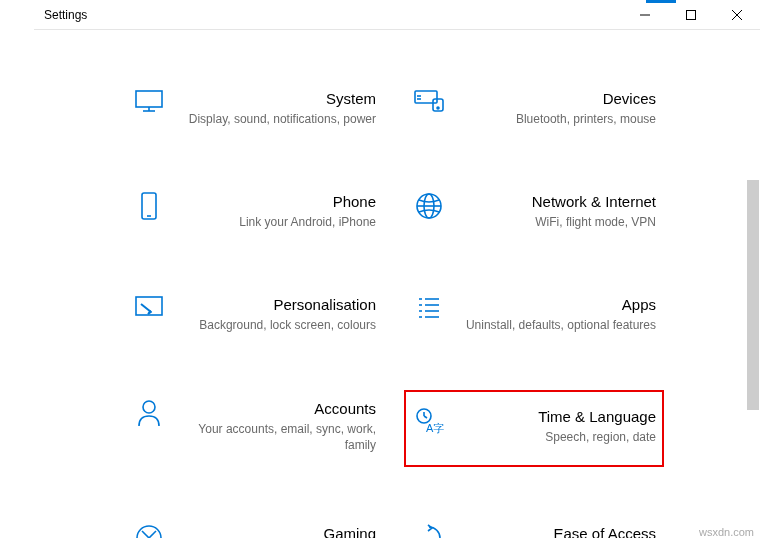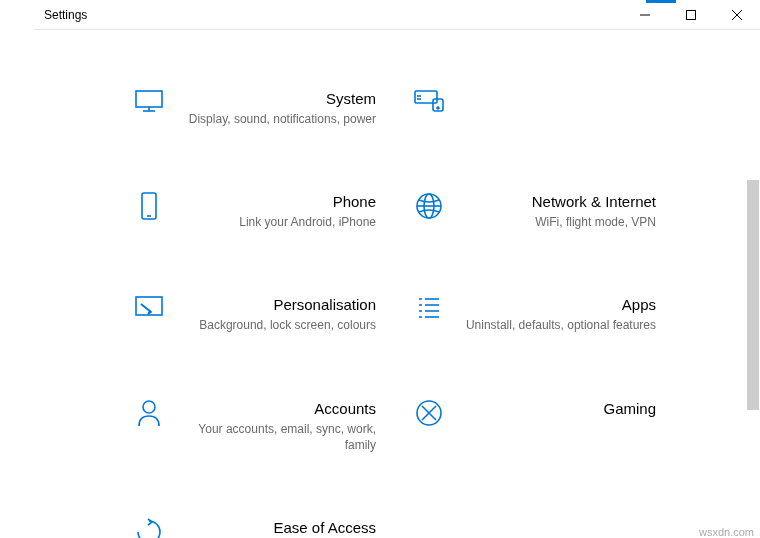--- a/index.html
+++ b/index.html
@@ -138,20 +138,24 @@
       <div class="tile">
         <div class="tile-icon">
           <svg width="32" height="26" viewBox="0 0 32 26">
             <rect x="2" y="3" width="22" height="12" rx="1"></rect>
             <rect x="20" y="11" width="10" height="12" rx="2"></rect>
             <circle cx="25" cy="20" r="1" fill="#0078d7"></circle>
             <line x1="4" y1="8" x2="8" y2="8"></line>
             <line x1="4" y1="11" x2="8" y2="11"></line>
           </svg>
         </div>
+        <div class="tile-text">
+          <div class="tile-title">Devices</div>
+          <div class="tile-desc">Bluetooth, printers, mouse</div>
+        </div>
       </div>
       <div class="tile">
         <div class="tile-icon">
           <svg width="20" height="30" viewBox="0 0 20 30">
             <rect x="3" y="2" width="14" height="26" rx="2"></rect>
             <line x1="8" y1="25" x2="12" y2="25"></line>
           </svg>
         </div>
         <div class="tile-text">
           <div class="tile-title">Phone</div>
@@ -209,20 +213,34 @@
           <svg width="26" height="30" viewBox="0 0 26 30">
             <circle cx="13" cy="9" r="6"></circle>
             <path d="M3 28 Q3 18 13 18 Q23 18 23 28"></path>
           </svg>
         </div>
         <div class="tile-text">
           <div class="tile-title">Accounts</div>
           <div class="tile-desc">Your accounts, email, sync, work, family</div>
         </div>
       </div>
+      <div class="tile highlighted">
+        <div class="tile-icon">
+          <svg width="30" height="30" viewBox="0 0 30 30">
+            <circle cx="10" cy="10" r="7"></circle>
+            <line x1="10" y1="6" x2="10" y2="10"></line>
+            <line x1="10" y1="10" x2="13" y2="12"></line>
+            <text x="12" y="26" font-size="11" fill="#0078d7" stroke="none">A字</text>
+          </svg>
+        </div>
+        <div class="tile-text">
+          <div class="tile-title">Time &amp; Language</div>
+          <div class="tile-desc">Speech, region, date</div>
+        </div>
+      </div>
       <div class="tile">
         <div class="tile-icon">
           <svg width="30" height="30" viewBox="0 0 30 30">
             <circle cx="15" cy="15" r="12"></circle>
             <line x1="8" y1="8" x2="22" y2="22"></line>
             <line x1="22" y1="8" x2="8" y2="22"></line>
           </svg>
         </div>
         <div class="tile-text">
           <div class="tile-title">Gaming</div>

